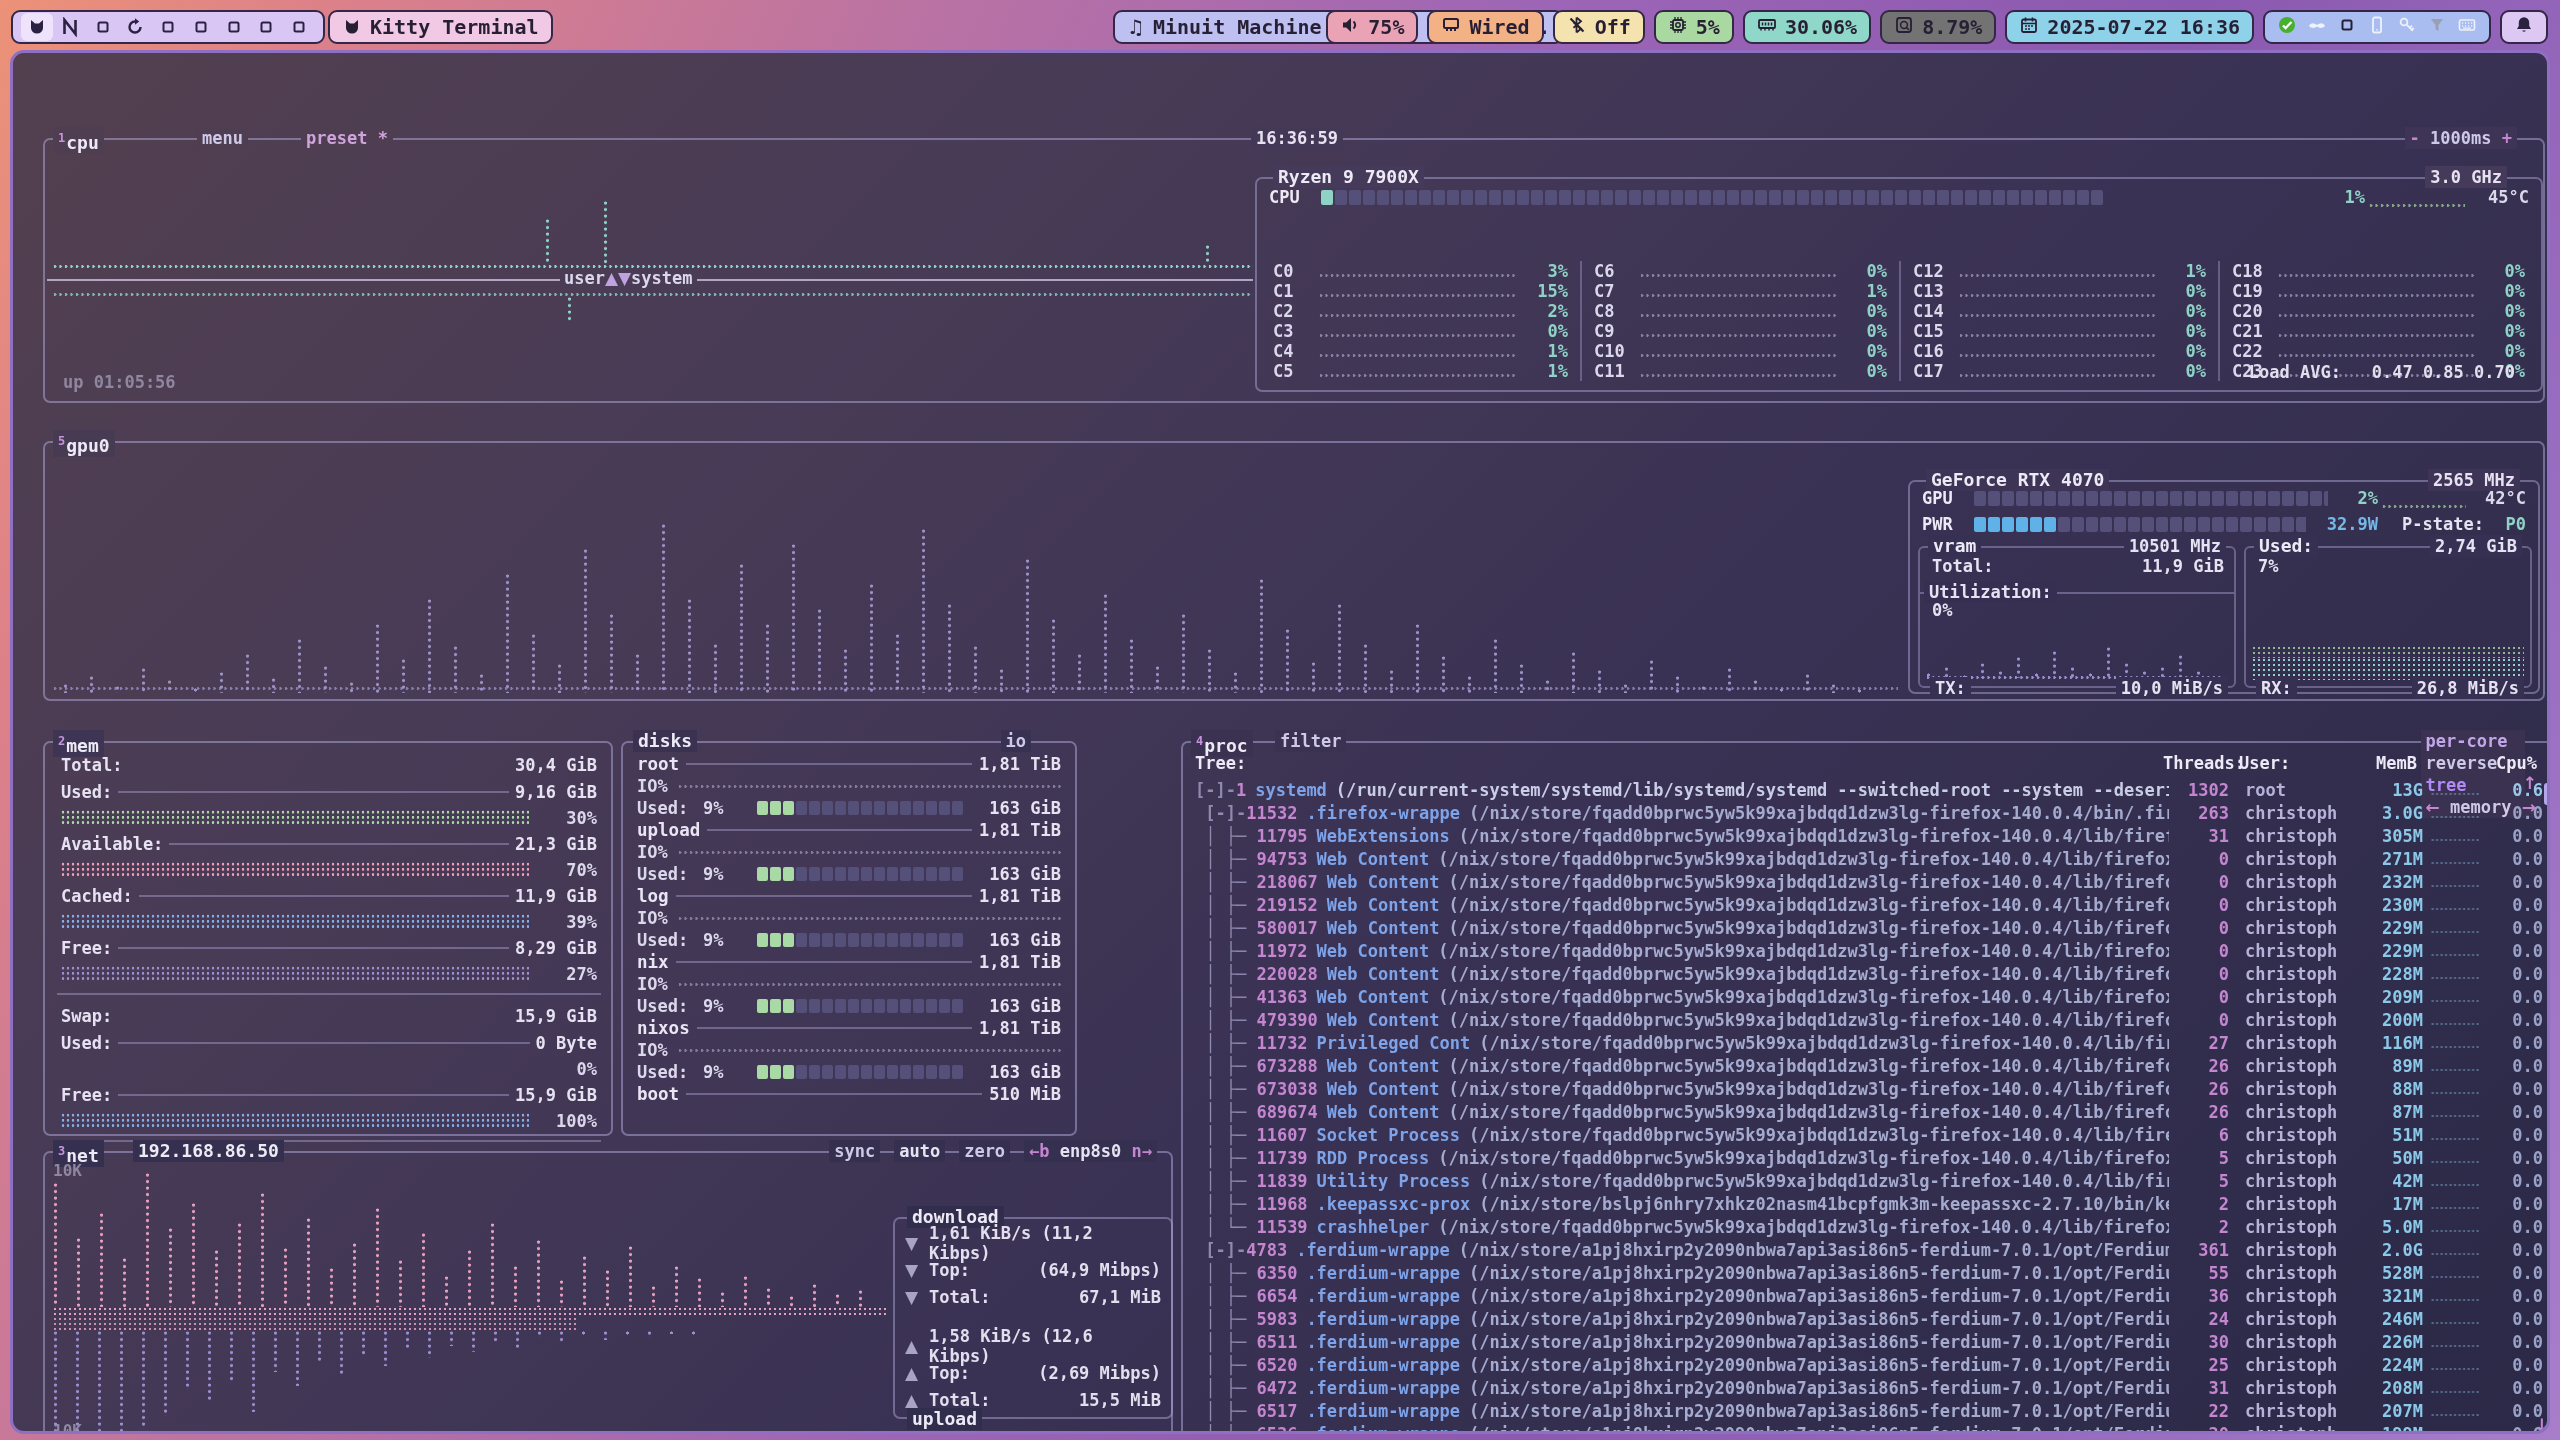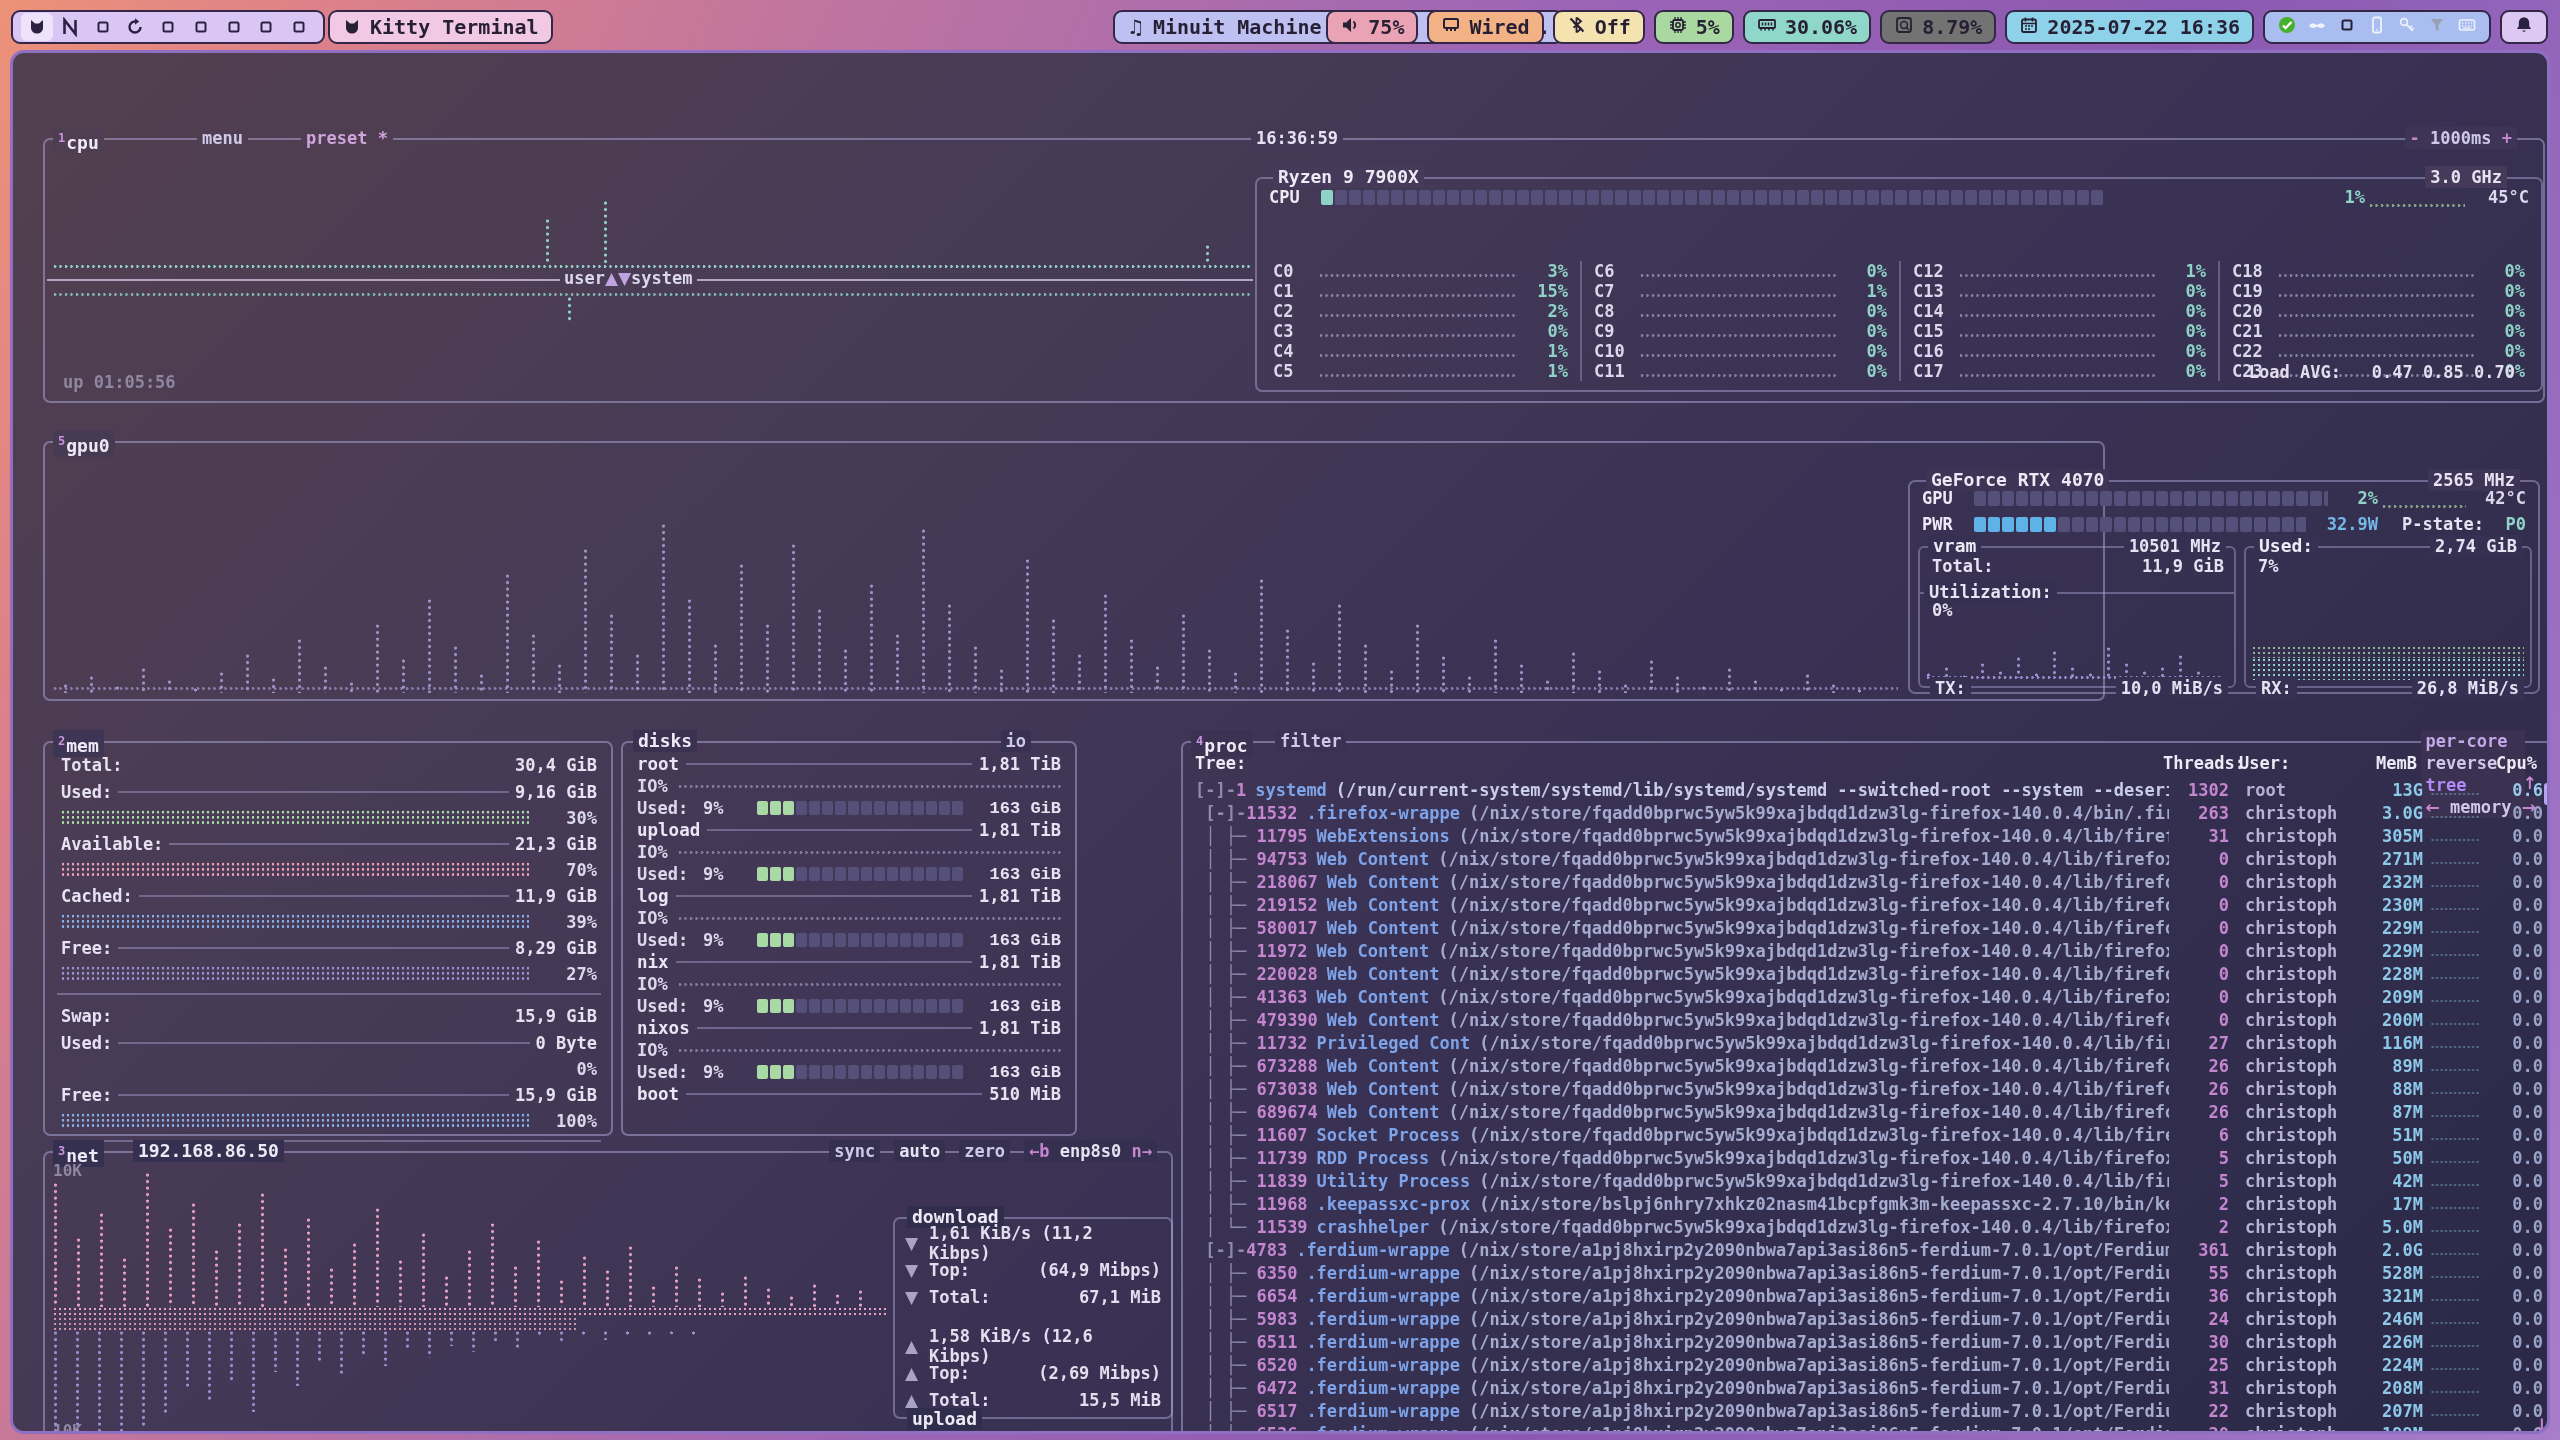--- a/index.html
+++ b/index.html
@@ -84,21 +84,21 @@
   #cpu-cores{ position:absolute; left:4px; right:4px; top:42px; bottom:36px; display:grid;
     grid-template-columns:repeat(4,1fr); grid-template-rows:repeat(6,1fr); grid-auto-flow:column;margin-top:40px; }
   .core{ display:flex; align-items:center; padding:0 12px; min-width:0; }
   .core.colb{ border-left:2px solid rgba(168,162,210,0.4); }
   .core-lbl{ width:46px; color:#dcd8ec; flex:none; }
   .core-meter{ flex:1; height:5px; margin:8px 6px 0 0; background-image:radial-gradient(circle at 2px 2.5px, rgba(178,173,208,0.65) 1.15px, transparent 1.45px); background-size:5.5px 5px; }
   .core-pct{ width:44px; text-align:right; color:#8fd3c7; flex:none; }
   #cpu-load{ position:absolute; right:26px; bottom:8px; color:#e2deee; }
 
   
-  #panel-gpu{ left:30px; top:388px; width:2062px; height:260px; --lb:#473b53; }
+  #panel-gpu{ left:30px; top:388px; width:2502px; height:260px; --lb:#473b53; }
   #gpu-spikes{ position:absolute; left:8px; bottom:6px; width:1850px; height:210px; }
   #gpu-box{ left:1863px; top:37px; width:632px; height:214px; --lb:#3e3456; }
   .subbox{ position:absolute; border:2px solid rgba(168,162,210,0.45); border-radius:6px; --lb:#363052; }
   #gpu-vram{ left:8px; top:64px; width:318px; height:142px; }
   #gpu-used{ left:334px; top:64px; width:288px; height:142px; }
   .kv{ position:absolute; left:12px; right:10px; display:flex; }
   .kv .k{ color:#e6e2f2; } .kv .sp{ flex:1; } .kv .v{ color:#e6e2f2; }
   #gpu-vram-div{ position:absolute; left:0; right:0; top:44px; border-top:2px solid rgba(168,162,210,0.45); }
   #gpu-util-lbl{ top:33px; left:4px; background:#353051; }
 
@@ -119,21 +119,21 @@
   .dentry{ height:66px; }
   .dhead{ display:flex; align-items:center; height:22px; }
   .dhead .nm{ color:#e9e5f4; font-size:17.5px; }
   .dhead .line{ flex:1; border-top:2px solid rgba(168,162,210,0.45); margin:0 7px; }
   .dhead .sz{ color:#e6e2f2; }
   .dio{ display:flex; align-items:center; height:22px; color:#dcd8ec; }
   .dio .io-dots{ position:relative; flex:1; height:5px; margin-left:10px; }
   .dused{ display:flex; align-items:center; height:22px; }
   .dused .ul{ width:66px; color:#dcd8ec; flex:none; } .dused .up{ width:46px; color:#dcd8ec; flex:none; }
   .dused .cells{ margin:0 8px; } .dused .cell{ width:11px; height:14px; }
-  .dused .us{ width:88px; text-align:right; color:#e6e2f2; flex:none;font-family:Liberation Mono, monospace; }
+  .dused .us{ width:88px; text-align:right; color:#e6e2f2; flex:none; }
 
   
   #panel-net{ left:30px; top:1098px; width:1130px; height:312px; --lb:#35304f; }
   #net-graph{ position:absolute; left:8px; top:6px; width:840px; height:298px; }
   #net-btns{ position:absolute; top:-13px; right:14px; display:flex; gap:0; }
   #net-btns .patch{ position:static; }
   .scale-lbl{ position:absolute; left:8px; color:#8f87a0; font-size:16px; }
   #net-box{ left:848px; top:64px; width:280px; height:202px; --lb:#312d4c; border:2px solid rgba(168,162,210,0.5); border-radius:7px; position:absolute; }
   #net-box .rows{ position:absolute; left:10px; right:10px; top:10px; }
   .nrow{ height:27px; display:flex; align-items:center; }

